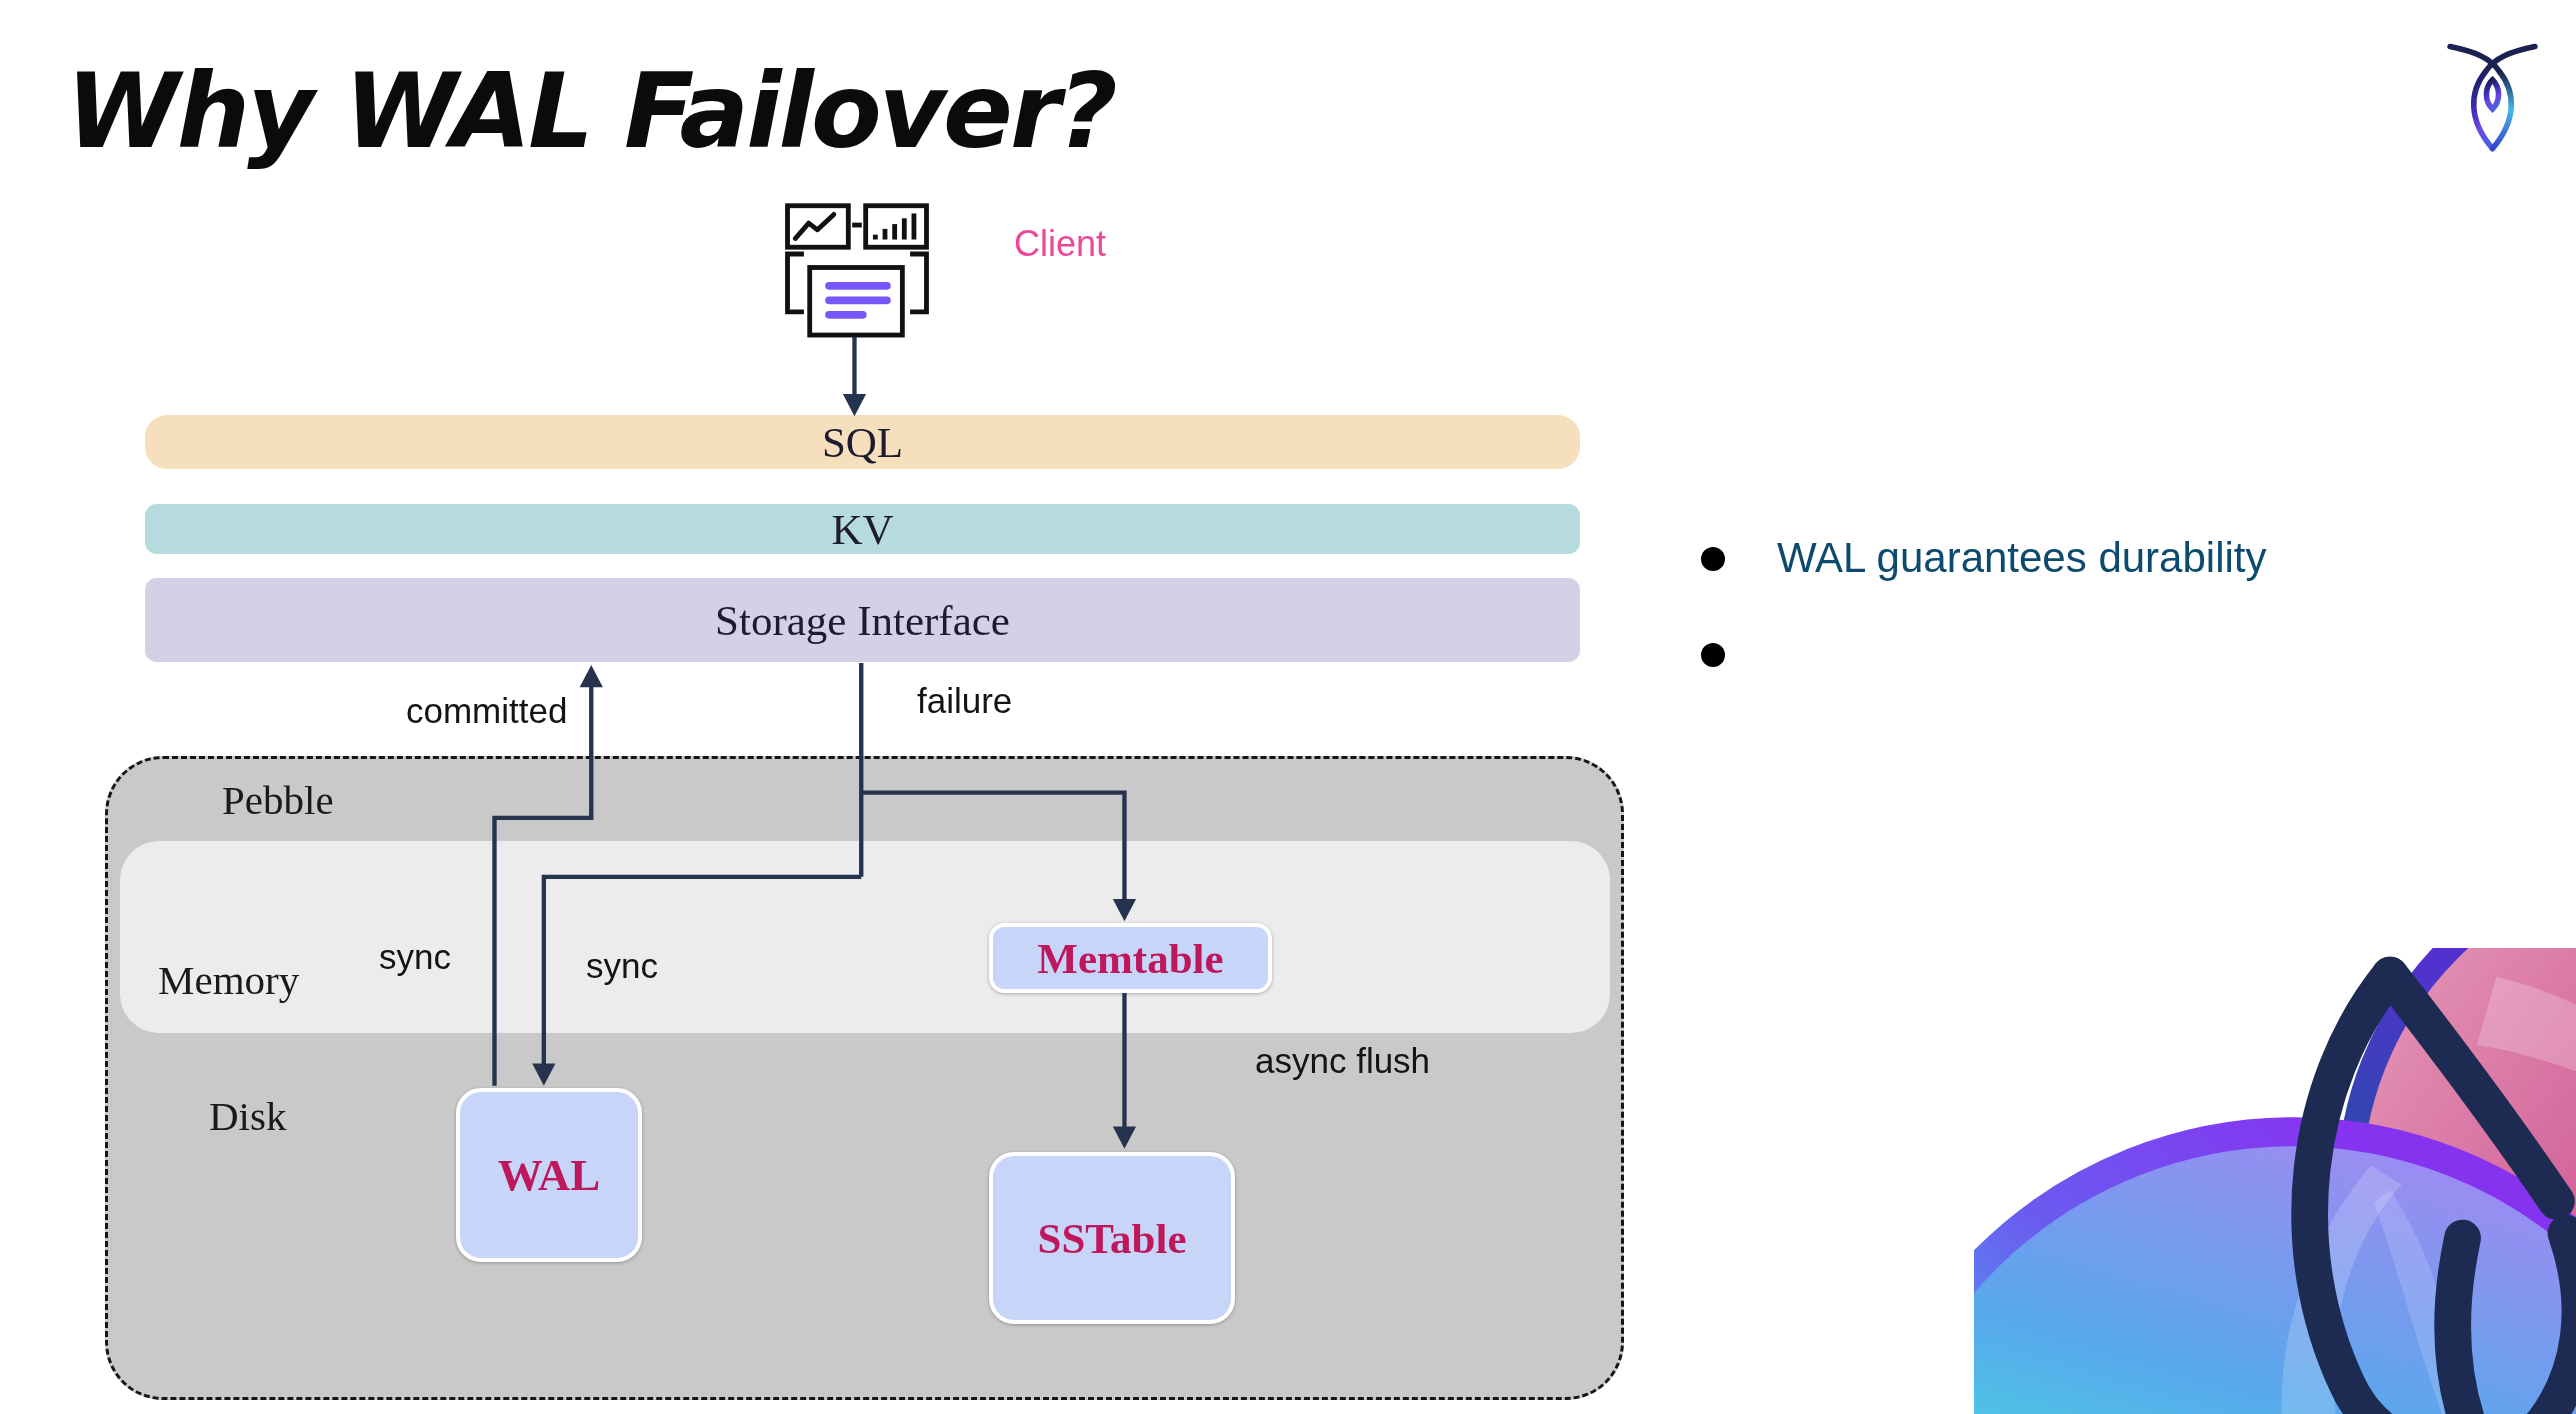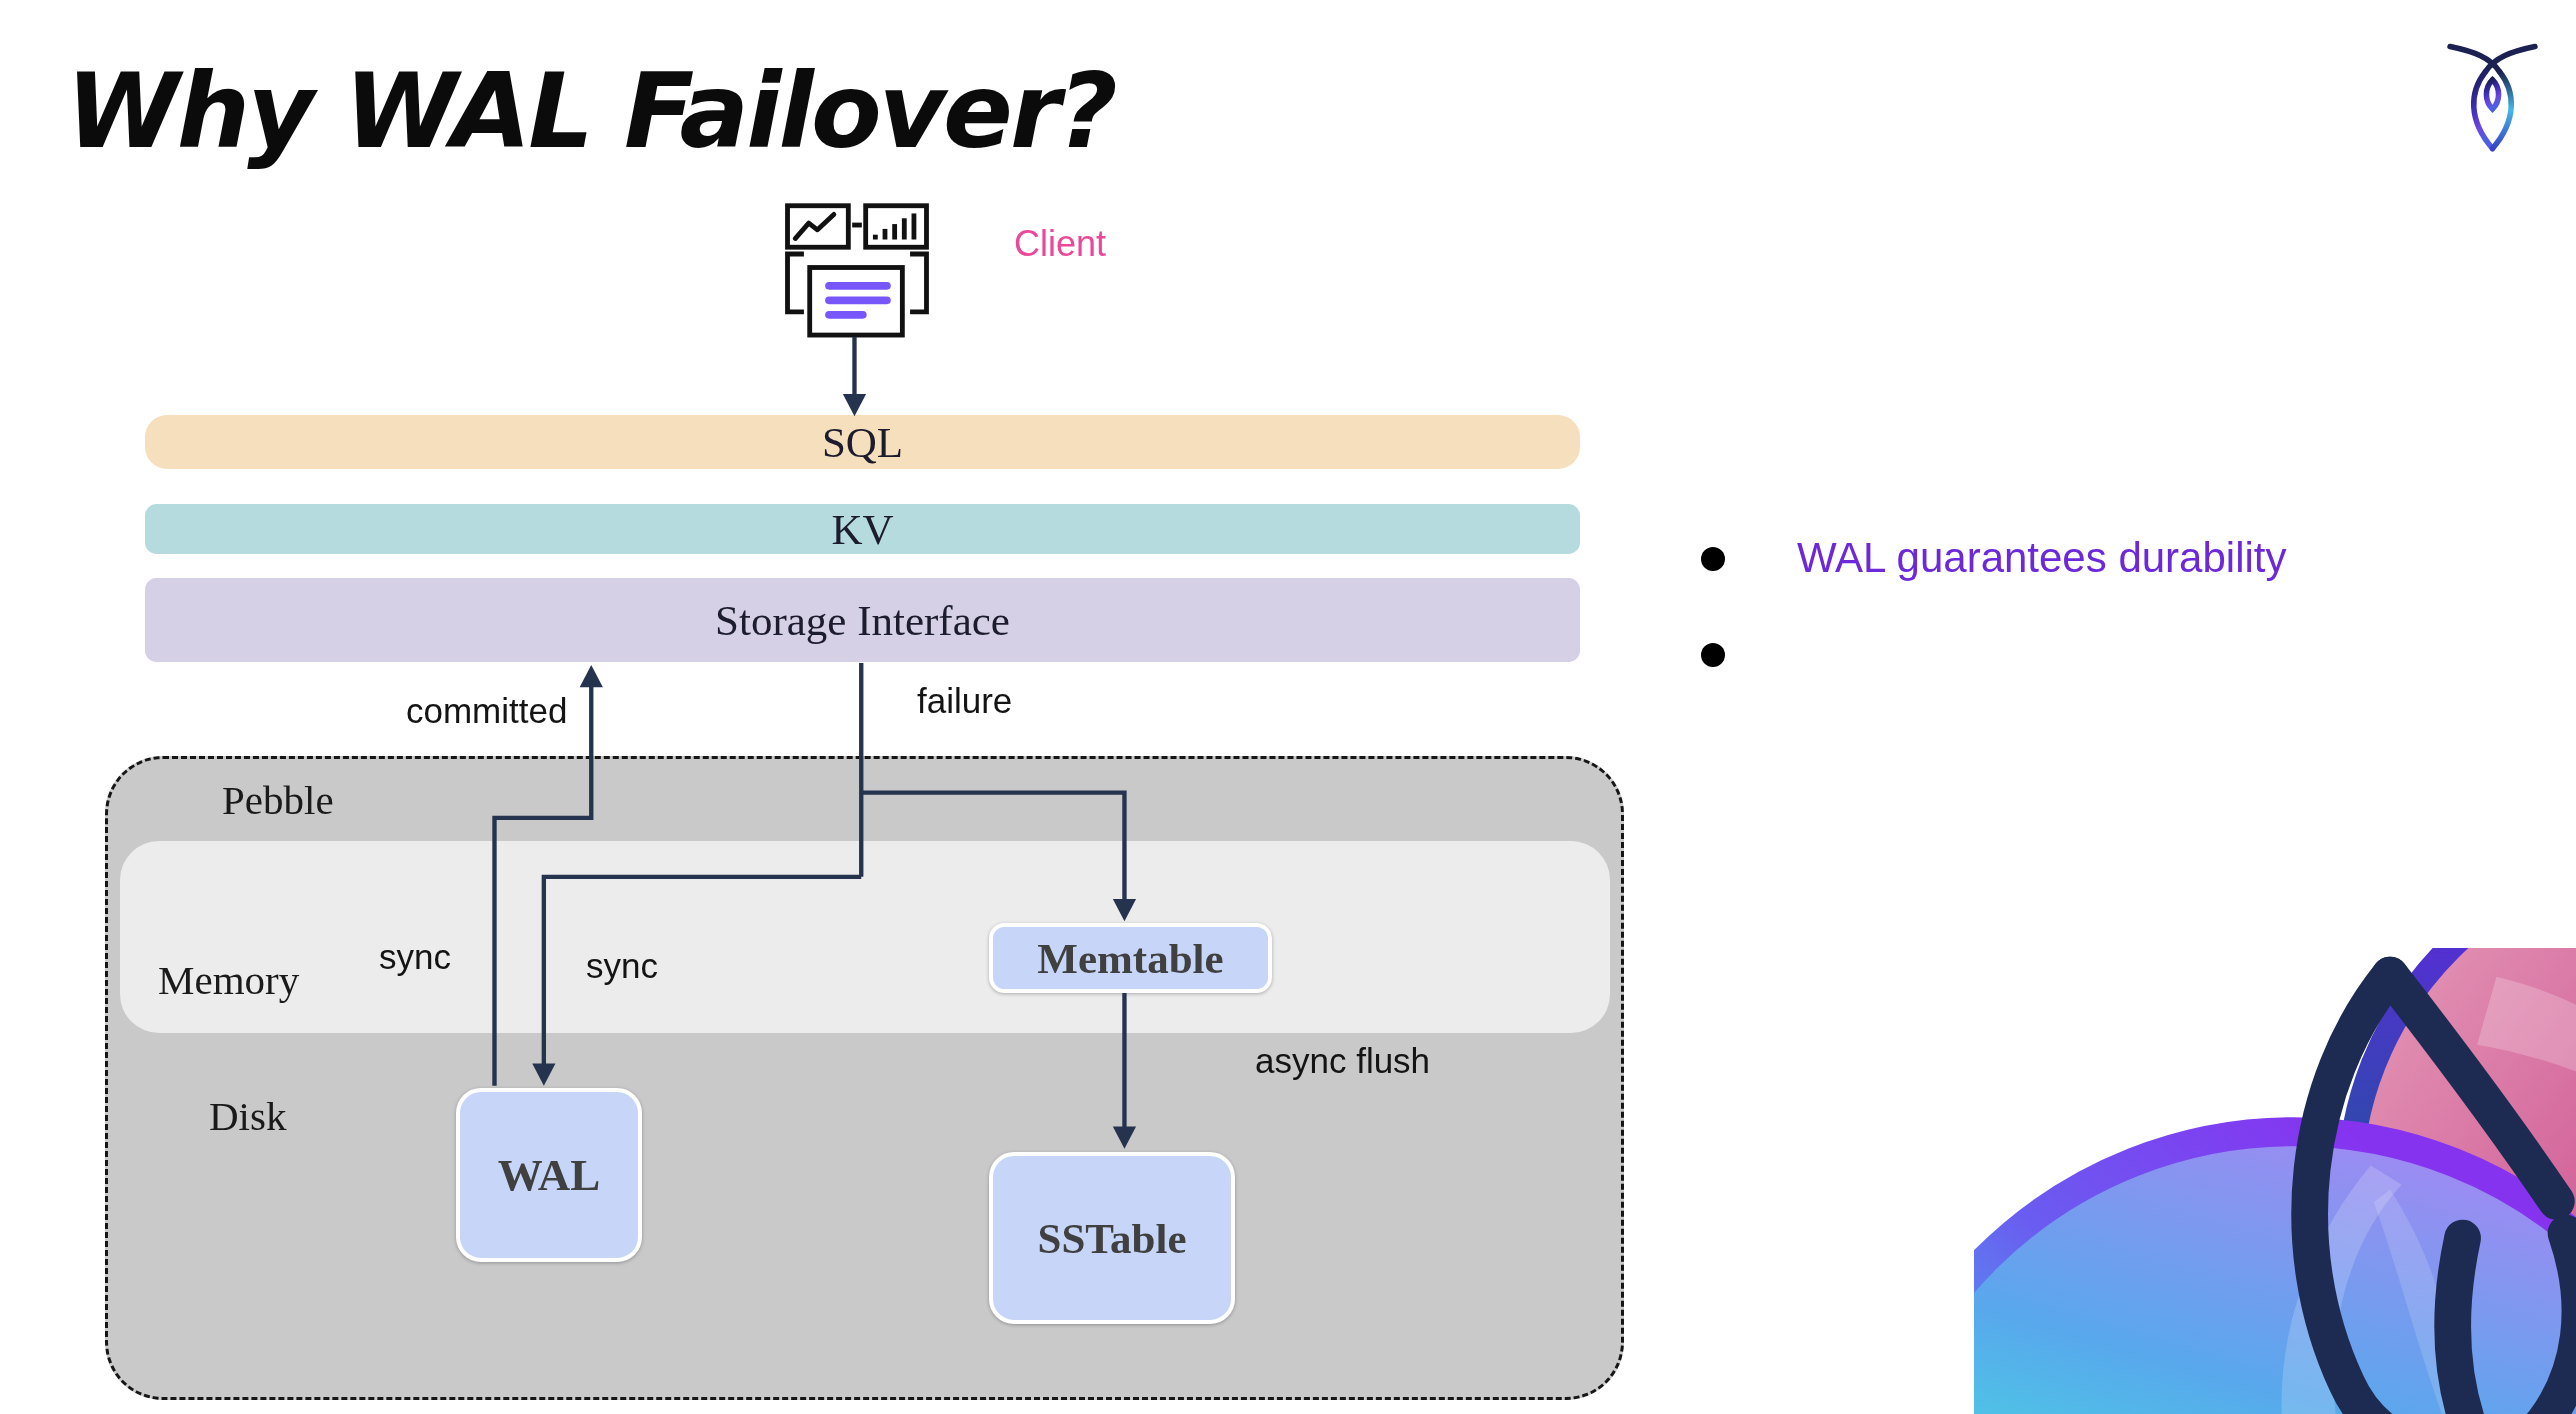--- a/index.html
+++ b/index.html
@@ -41,34 +41,34 @@
   .pebble-label{left:114px;top:17.4px;}
   .memory-band{position:absolute;left:11.6px;top:82px;width:1490px;height:192px;
                background:#ececec;border-radius:39px;}
   .memory-label{left:50px;top:197px;}
   .disk-label{left:101px;top:333px;}
 
   
   .node-box{position:absolute;background:#c7d6f8;border:4.8px solid #ffffff;border-radius:25px;
             box-shadow:0 1px 3.9px rgba(0,0,0,.28);box-sizing:border-box;
             display:flex;align-items:center;justify-content:center;
-            font-family:"Liberation Serif",serif;font-weight:bold;color:#404040;}
+            font-family:"Liberation Serif",serif;font-weight:bold;color:#be185d;}
   .box-wal{left:348px;top:329px;width:186px;height:174px;font-size:45px;}
   .box-memtable{left:881px;top:164px;width:283px;height:70px;font-size:43px;border-radius:15.5px;}
   .box-sstable{left:881px;top:393px;width:246px;height:172px;font-size:43px;}
 
   
   .edges{position:absolute;left:0;top:0;width:2576px;height:1415px;pointer-events:none;}
 
   
   .bullets{position:absolute;left:1701px;top:530px;width:871px;}
   .bullet-item{display:flex;margin-bottom:41px;}
   .bullet-dot{flex:0 0 auto;width:24px;height:24px;border-radius:50%;background:#000;
               margin-top:16.5px;}
-  .bullet-text{margin-left:72px;font-size:42px;line-height:1.33;color:#6d28d9;
+  .bullet-text{margin-left:52px;font-size:42px;line-height:1.33;color:#0c4a6e;
                white-space:pre-line;}
 
   
   .brand-art{position:absolute;left:1974px;top:948px;width:602px;height:466px;}
 </style>
 </head>
 <body>
 
 <div class="slide">
 

